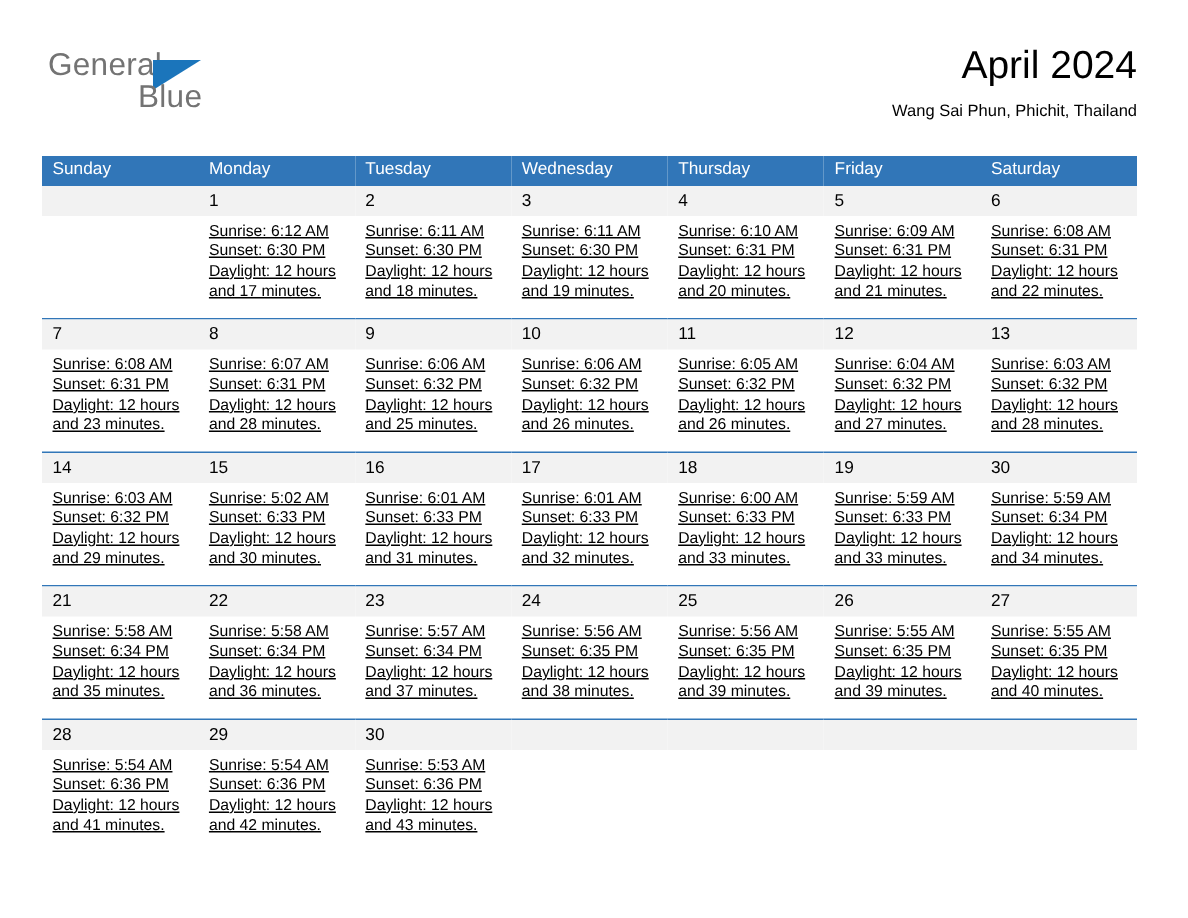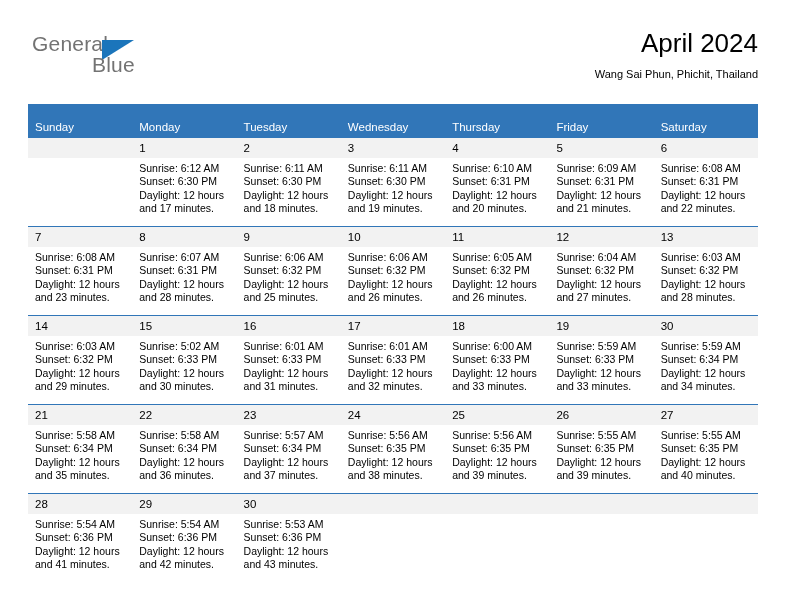--- a/index.html
+++ b/index.html
@@ -91,21 +91,21 @@
     width: 730px;
     border-collapse: collapse;
     table-layout: fixed;
   }
   .cal th {
     background: #3176b8;
     color: #ffffff;
     font-weight: normal;
     font-size: 11.5px;
     text-align: left;
-    padding: 17px 0 5px 7px;
+    padding: 3px 0 5px 7px;
     height: 11px;
     line-height: 12px;
     border: none;
   }
   .cal td {
     vertical-align: top;
     padding: 0;
     border: none;
     border-top: 1px solid #3176b8;
     height: 88px;
@@ -128,20 +128,21 @@
     box-sizing: content-box;
   }
   .daycell.empty .daynum {
     color: transparent;
   }
   .info {
     padding: 4px 6px 0 7px;
     font-size: 10.5px;
     line-height: 13.4px;
     color: #000;
+    text-decoration: underline;
   }
   .info div {
     white-space: nowrap;
   }
 </style>
 </head>
 <body>
 
 <div class="page">
 

